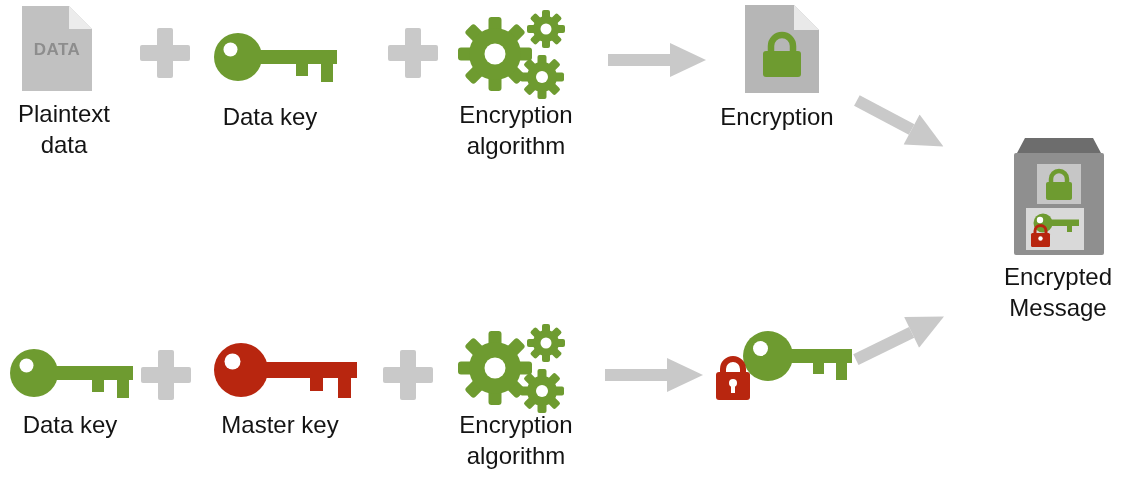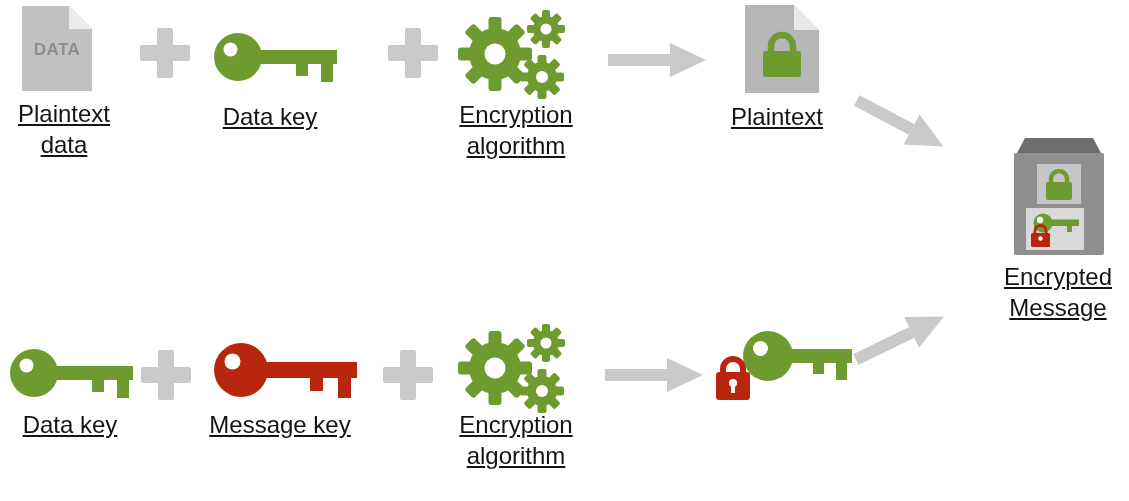--- a/index.html
+++ b/index.html
@@ -2,21 +2,21 @@
 <html style="--green: #6e9b30; --red: #b8260f; --gray: #c9c9c9;"><head>
 <meta charset="utf-8">
 <style>
   :root{ --green:#6e9b30; --red:#b8260f; --gray:#c9c9c9; }
   html,body{ margin:0; padding:0; background:#fff; }
   .canvas{
     position:relative; width:1129px; height:501px; overflow:hidden;
     background:#fff; font-family:"Liberation Sans", sans-serif;border-radius:16px;
   }
   .abs{ position:absolute; }
-  .label{ font-size:24px; line-height:1.28; color:#141414; text-align:center;text-decoration:underline; }
+  .label{ font-size:24px; line-height:1.28; color:#141414; text-align:center; }
   .doctext{ font-weight:bold; font-size:17px; letter-spacing:.5px; color:#8d8d8d; text-align:center; }
   .fg{ fill:var(--green); }
   .fr{ fill:var(--red); }
   .fgy{ fill:var(--gray); }
   .sg{ stroke:var(--green); }
   .sr{ stroke:var(--red); }
   svg{ display:block; }
 </style>
 </head>
 <body>
@@ -93,21 +93,21 @@
   <div class="abs" style="left:745px; top:5px;">
     <svg width="74" height="88" viewBox="0 0 74 88">
       <path d="M0,0 H49 L74,25 V88 H0 Z" fill="#b6b6b6"></path>
       <path d="M49,0 V25 H74 Z" fill="#e9e9e9"></path>
       <g>
         <path class="sg" d="M26,46 v-5 a11,11 0 0 1 22,0 v5" fill="none" stroke-width="6.5"></path>
         <rect class="fg" x="18" y="46" width="38" height="26" rx="3"></rect>
       </g>
     </svg>
   </div>
-  <div class="abs label" style="left:697px; top:102px; width:160px;">Plaintext</div>
+  <div class="abs label" style="left:697px; top:102px; width:160px;">Encryption</div>
 
   <div class="abs" style="left:856px; top:83px; transform:rotate(28deg); transform-origin:left center;">
     <svg width="100" height="34" viewBox="0 0 98 34">
       <rect class="fgy" x="0" y="11" width="62" height="12"></rect>
       <polygon class="fgy" points="62,0 98,17 62,34"></polygon>
     </svg>
   </div>
 
   <div class="abs" style="left:1011px; top:138px;">
     <svg width="96" height="118" viewBox="0 0 96 118">
@@ -154,21 +154,21 @@
 
   <div class="abs" style="left:212px; top:340px;">
     <svg width="145" height="64" viewBox="0 0 145 64">
       <circle class="fr" cx="29" cy="30" r="27"></circle>
       <rect class="fr" x="54" y="22" width="91" height="16"></rect>
       <rect class="fr" x="98" y="38" width="13" height="13"></rect>
       <rect class="fr" x="126" y="38" width="13" height="20"></rect>
       <circle cx="20.5" cy="21.5" r="8" fill="#fff"></circle>
     </svg>
   </div>
-  <div class="abs label" style="left:195px; top:410px; width:170px;">Message key</div>
+  <div class="abs label" style="left:195px; top:410px; width:170px;">Master key</div>
 
   <div class="abs" style="left:383px; top:350px;">
     <svg width="50" height="50" viewBox="0 0 50 50">
       <rect class="fgy" x="17" y="0" width="16" height="50" rx="2"></rect>
       <rect class="fgy" x="0" y="17" width="50" height="16" rx="2"></rect>
     </svg>
   </div>
 
   <div class="abs" style="left:455px; top:322px;">
     <svg width="112" height="92" viewBox="0 0 112 92">

